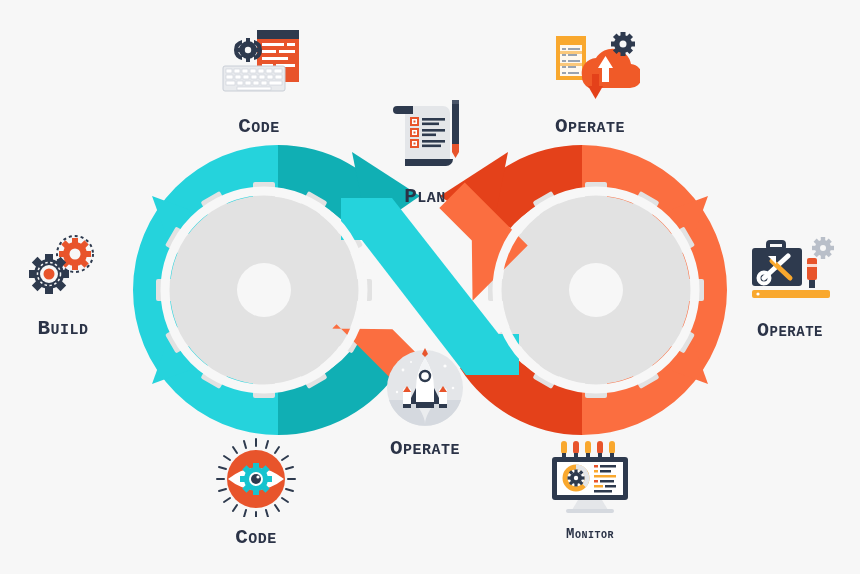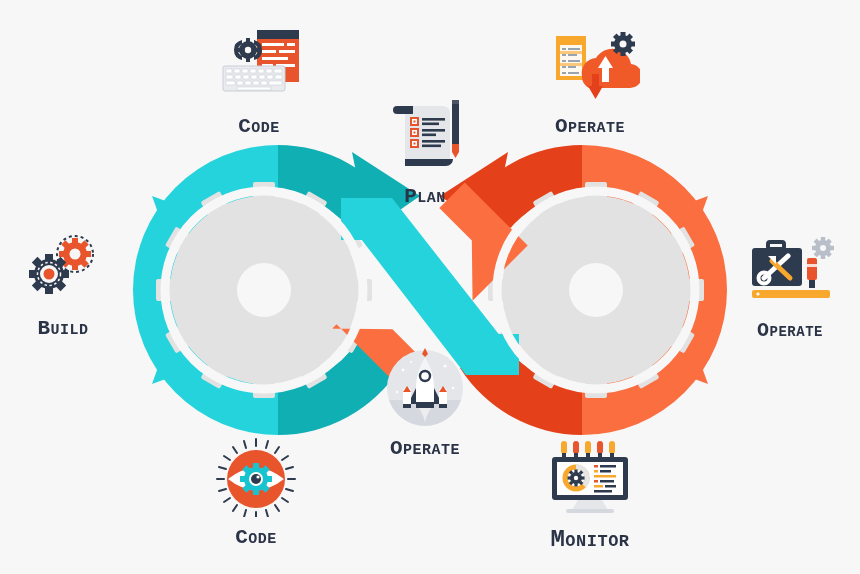--- a/index.html
+++ b/index.html
@@ -51,21 +51,21 @@
   #node-code    { left: 184px; top: 26px;  }
   #node-plan    { left: 350px; top: 96px;  }
   #node-deploy  { left: 515px; top: 26px;  }
   #node-operate { left: 715px; top: 230px; }
   #node-monitor { left: 515px; top: 437px; }
   #node-release { left: 350px; top: 348px; }
   #node-test    { left: 181px; top: 437px; }
   #node-build   { left: -12px; top: 228px; }
 
   #node-operate .stage-label { font-size: 20px; }
-  #node-monitor .stage-label { font-size: 24px; }
+  #node-monitor .stage-label { font-size: 14px; }
 </style>
 </head>
 <body>
 
 <div id="stage">
 
   <svg id="loop-svg" viewBox="0 0 860 574">
     <defs>
 
       <g id="gear12">

